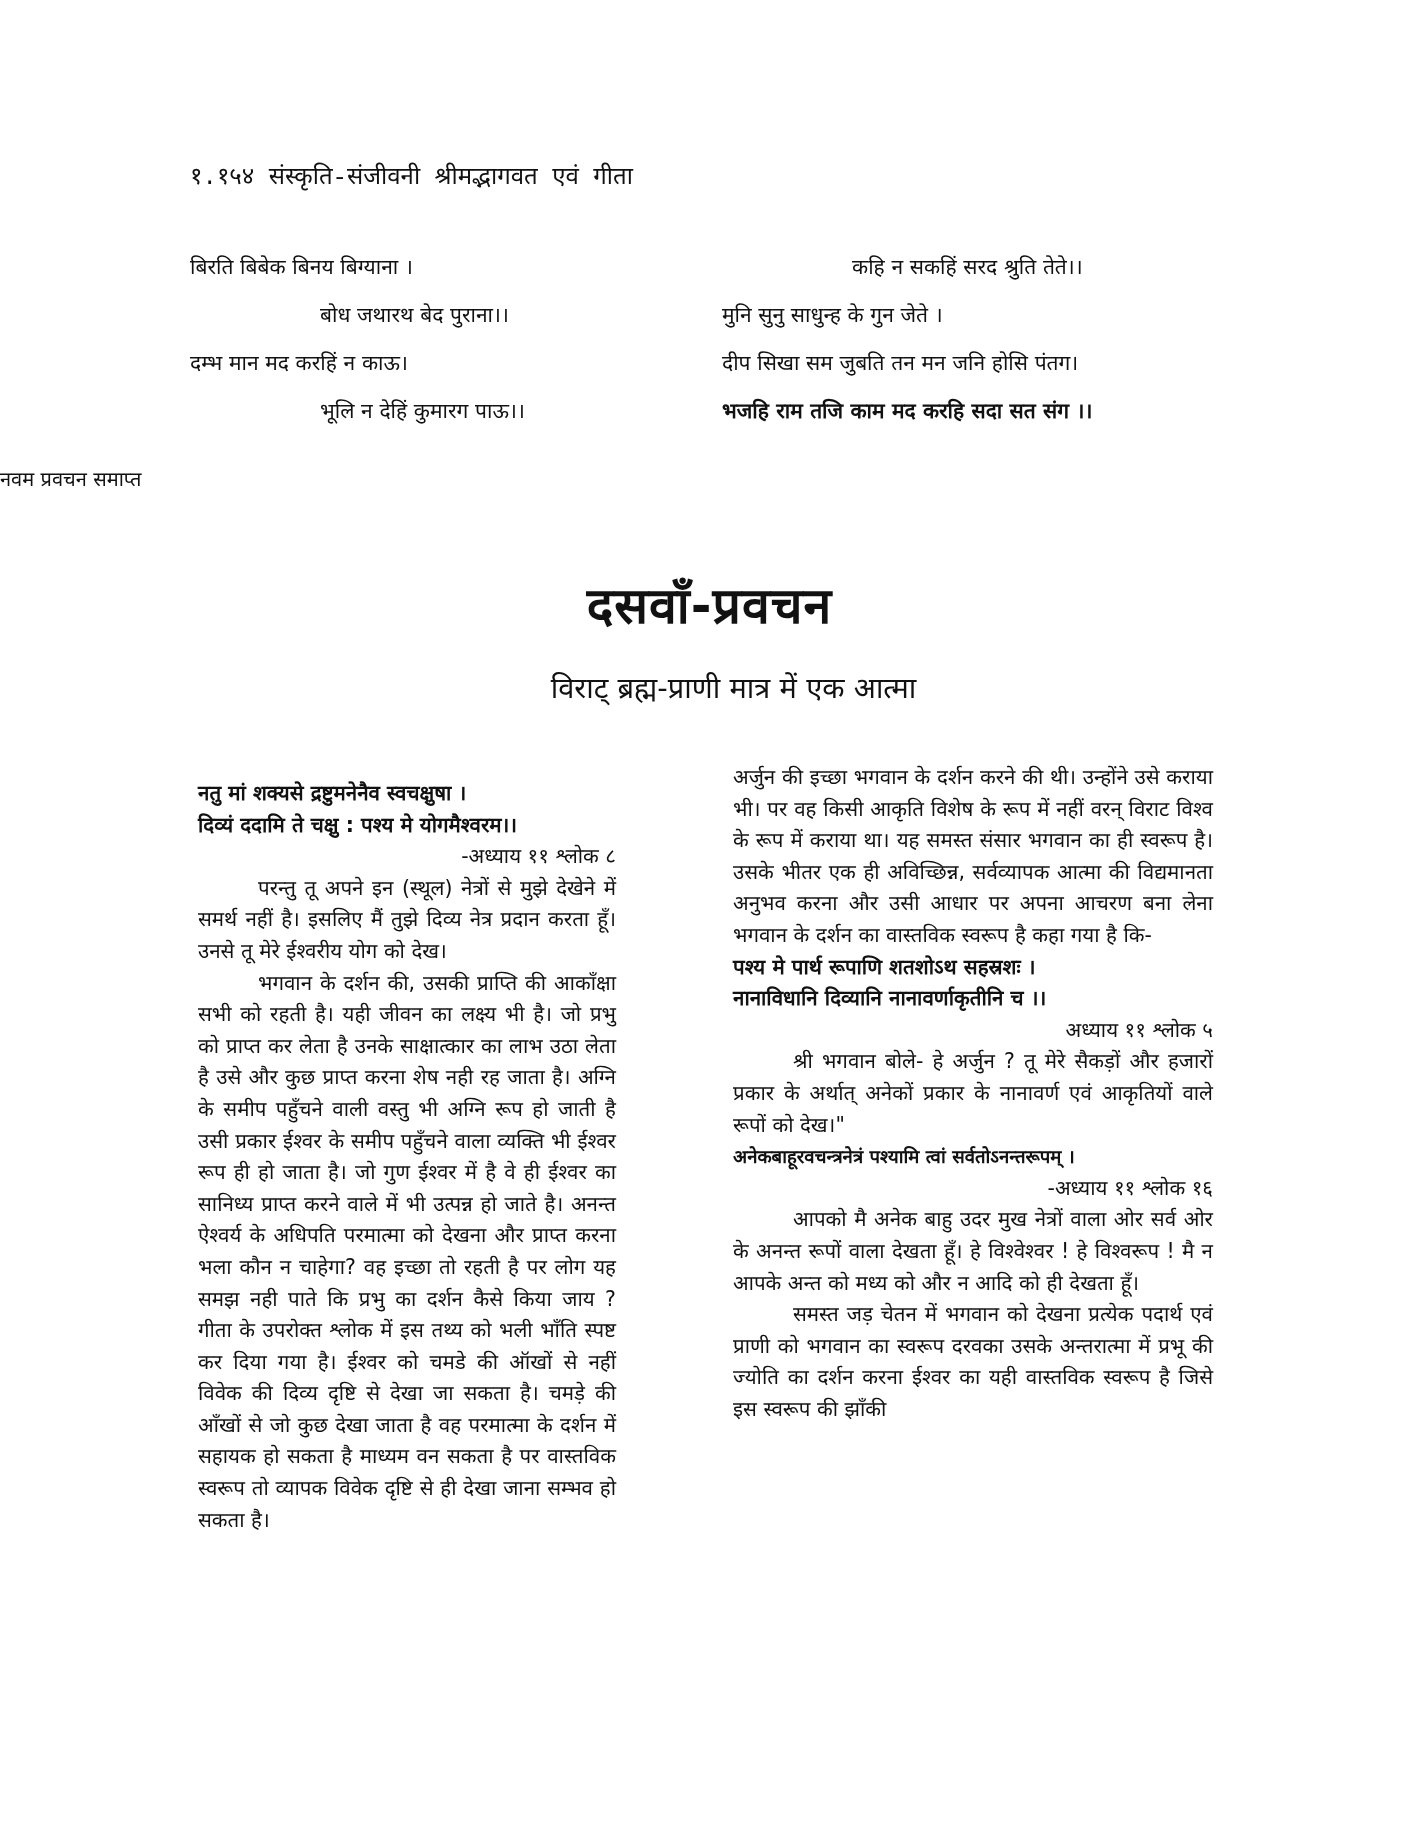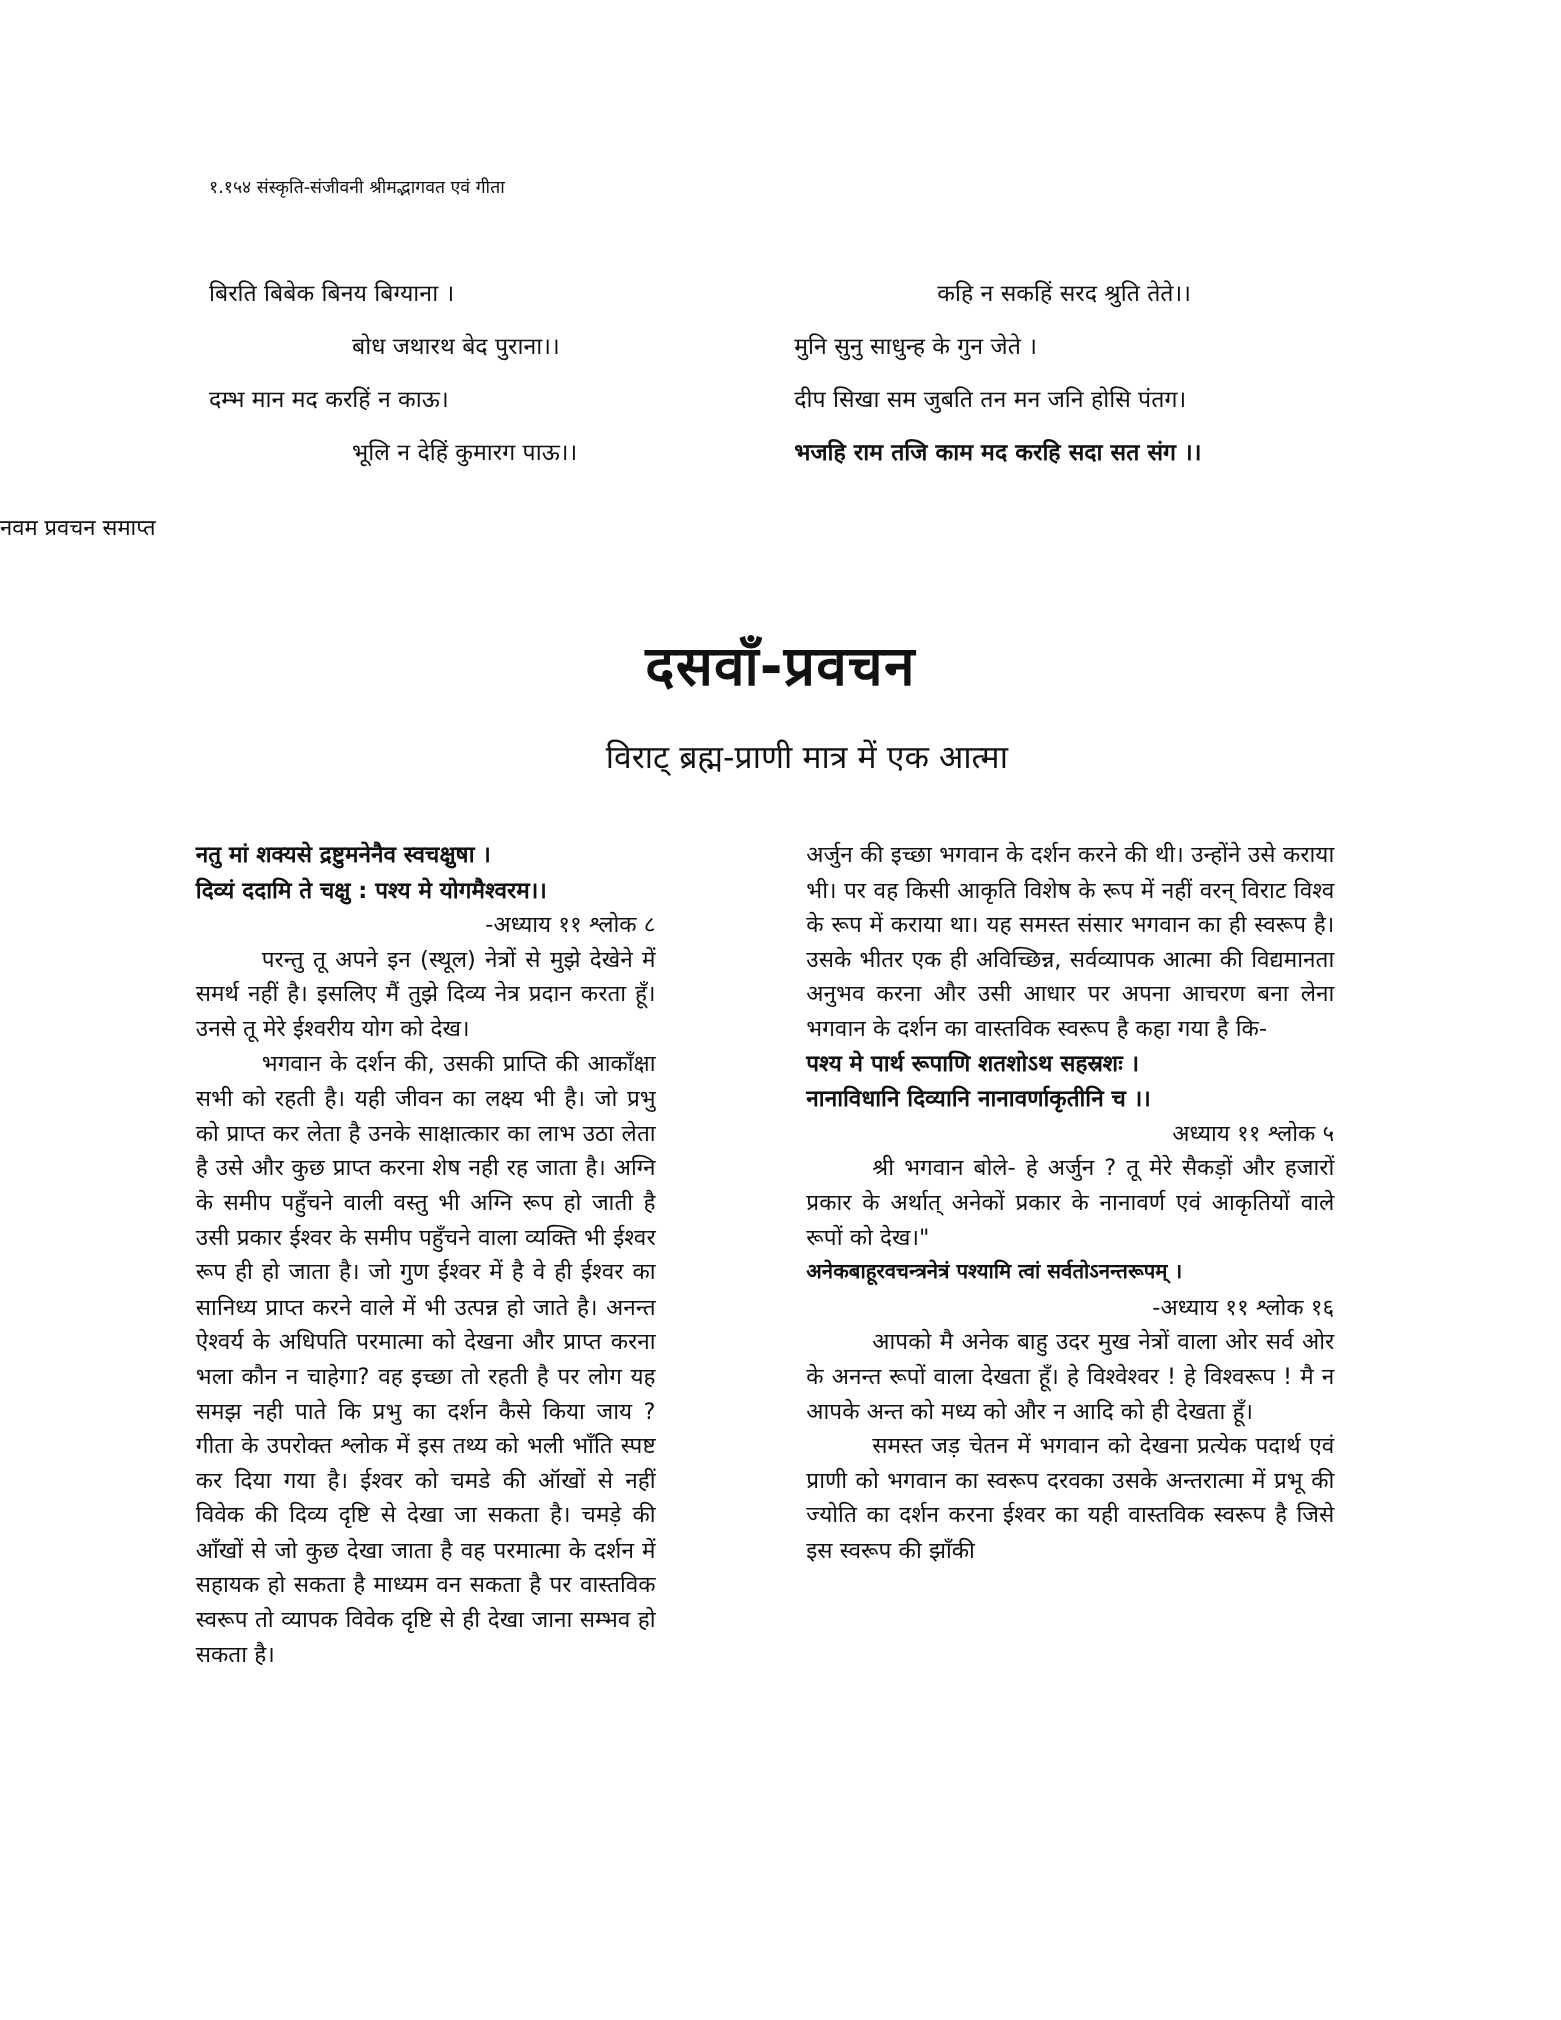--- a/index.html
+++ b/index.html
@@ -1,30 +1,30 @@
 <!DOCTYPE html>
 <html><head>
 <meta charset="utf-8">
 <style>
   html, body { margin:0; padding:0; background:#ffffff; }
   body { width:1419px; height:1836px; position:relative; overflow:hidden;
          font-family:"DejaVu Sans", sans-serif; color:#111; }
-  .header { position:absolute; left:190px; top:158px; font-size:16px; }
+  .header { position:absolute; left:190px; top:158px; font-size:24px;font-family:Liberation Mono, monospace; }
   .verse { position:absolute; font-size:21px; line-height:31px; }
   .verse .ln { white-space:nowrap;margin-top:17px; }
   .verse .ind2 { padding-left:130px; }
   .vleft { left:190px; top:235px; width:420px; }
   .vright { left:722px; top:235px; width:520px; }
   .vright .bold { font-weight:bold; }
   .endnote { position:absolute; left:0; width:1419px; top:465px; font-size:20px; }
   .title { position:absolute; left:0; width:1419px; top:570px; text-align:center;
            font-size:50px; font-weight:bold; letter-spacing:1px; }
   .subtitle { position:absolute; left:0; width:1419px; top:667px; text-align:center; font-size:29px;padding-left:24px; }
   .col { position:absolute; top:762px; font-size:20.5px; line-height:31.6px; text-align:justify; }
-  .colL { left:178px; width:418px; }
+  .colL { left:198px; width:418px;margin-top:16px; }
   .colR { left:733px; width:480px; }
   .col p { margin:0; }
   .col .ind { text-indent:60px; }
   .col .bold { font-weight:bold; text-align:left; white-space:nowrap; }
   .col .ref { text-align:right; }
 </style>
 </head>
 <body>
 
 <div class="header">

